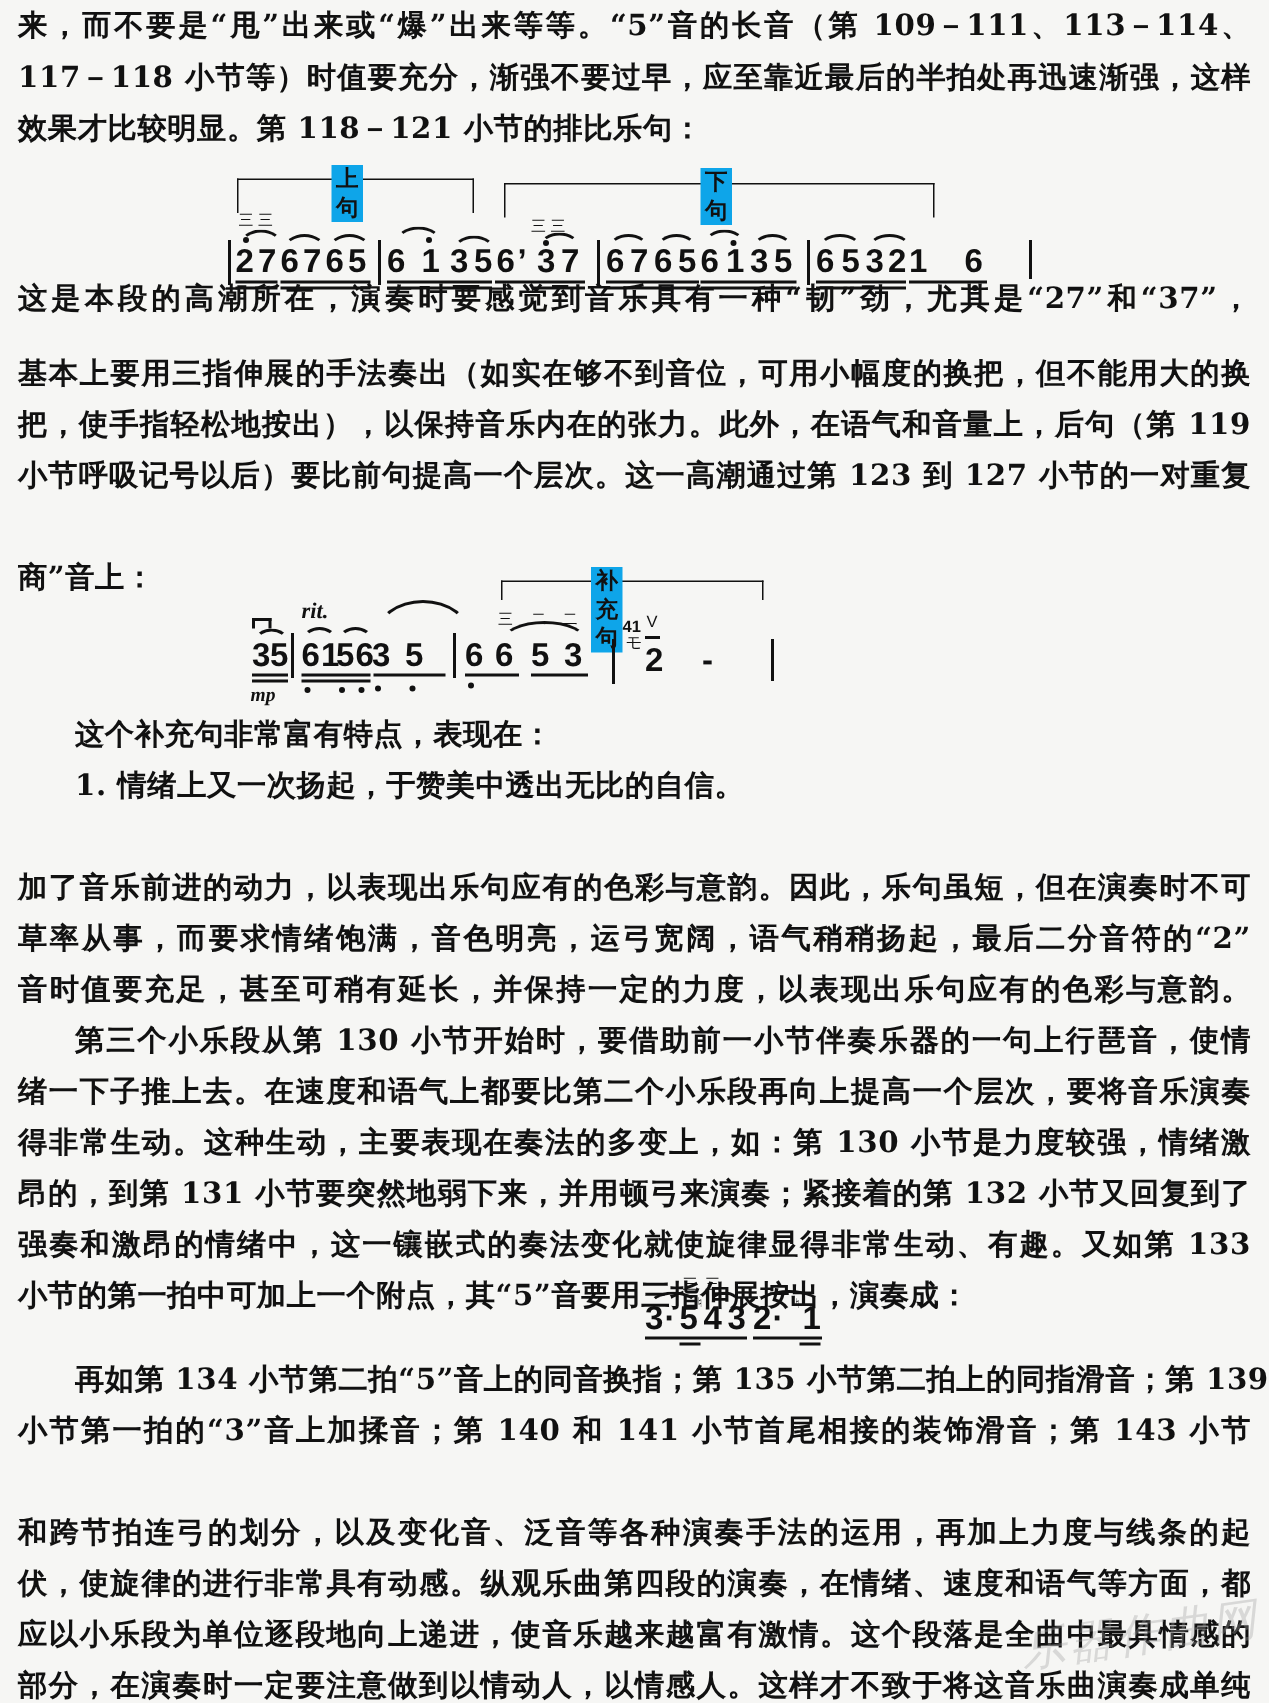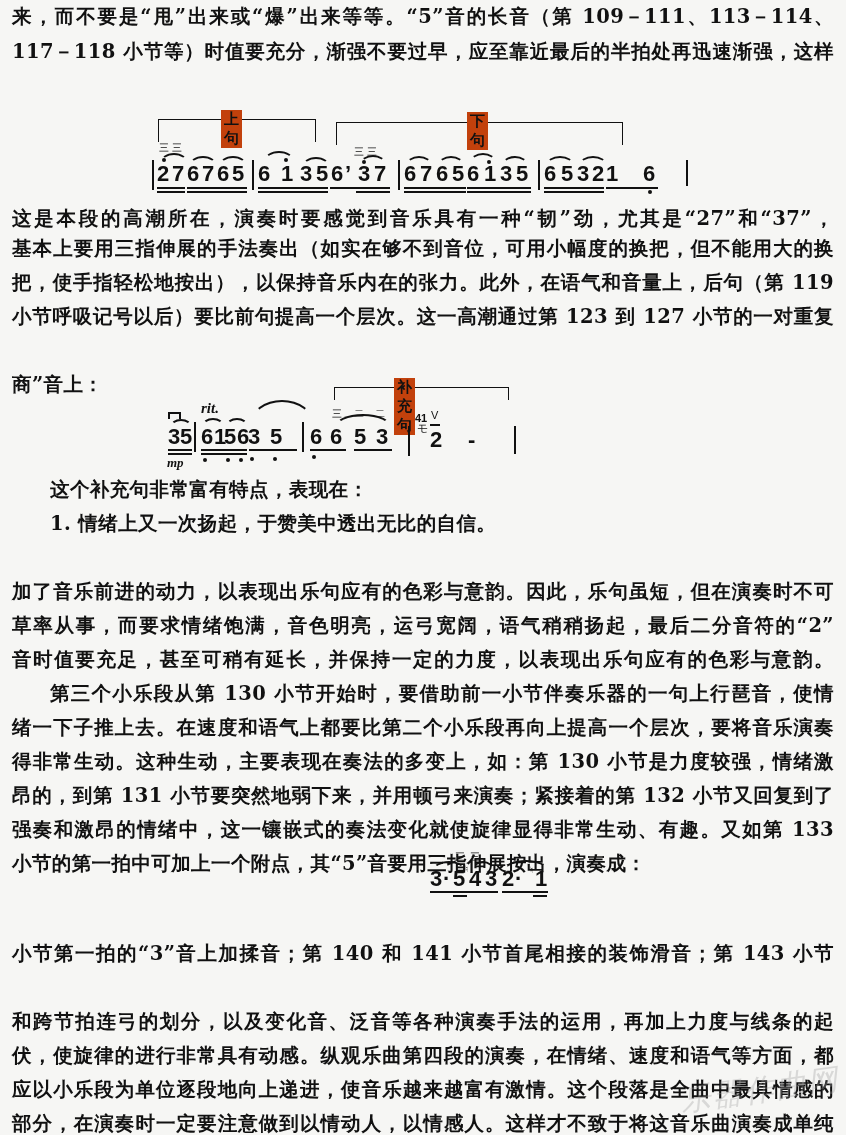--- a/index.html
+++ b/index.html
@@ -22,36 +22,37 @@
   .line.short { text-align-last: left; }
 
   
   .score { position: absolute; font-family: "Liberation Sans", "DejaVu Sans", sans-serif; font-weight: bold; }
   .note { position: absolute; font-size: 22px; line-height: 22px; }
   .bar { position: absolute; width: 2px; background: #111; }
   .uline { position: absolute; height: 1.5px; background: #111; }
   .dot { position: absolute; width: 4px; height: 4px; border-radius: 50%; background: #111; }
   .slur { position: absolute; border: 2px solid #111; border-bottom: none; border-left-color: transparent; border-right-color: transparent; border-radius: 50% 50% 0 0 / 100% 100% 0 0; border-left: 2px solid transparent; border-right: 2px solid transparent; }
   .bracket { position: absolute; border-top: 1.5px solid #111; border-left: 1.5px solid #111; border-right: 1.5px solid #111; }
-  .bracket-label { position: absolute; font-family: "DejaVu Sans", sans-serif; font-size: 15px; background: #c2410c; padding: 0 3px; font-weight: bold; }
+  .bracket-label { position: absolute; font-family: "DejaVu Sans", sans-serif; font-size: 15px; background: #0ea5e9; padding: 0 3px; font-weight: bold; }
   .finger { position: absolute; font-size: 10px; font-family: "DejaVu Sans", sans-serif; line-height: 10px; font-weight: normal; }
   .mark { position: absolute; font-family: "Liberation Serif", serif; font-style: italic; font-weight: bold; font-size: 15px; }
   .watermark {
     position: absolute; left: 680px; top: 1070px;
     font-family: "DejaVu Serif", serif; font-size: 30px; color: rgba(160,160,160,0.35);
     transform: rotate(-8deg); font-style: italic; letter-spacing: 2px;
   }
 </style>
 </head>
 <body>
 
 <div class="page">
 
   <div class="line" style="top:2px">来，而不要是“甩”出来或“爆”出来等等。“5”音的长音（第 109－111、113－114、</div>
   <div class="line" style="top:37px">117－118 小节等）时值要充分，渐强不要过早，应至靠近最后的半拍处再迅速渐强，这样</div>
+  <div class="line short" style="top:71px">效果才比较明显。第 118－121 小节的排比乐句：</div>
 
   <div class="score" style="left:0;top:0;">
     <div class="bracket" style="left:158px;top:119px;width:156px;height:22px;"></div>
     <div class="bracket-label" style="left:221px;top:110px;">上句</div>
     <div class="bracket" style="left:336px;top:122px;width:285px;height:22px;"></div>
     <div class="bracket-label" style="left:467px;top:112px;">下句</div>
 
     <div class="finger" style="left:159px;top:143px;">三</div>
     <div class="finger" style="left:172px;top:143px;">三</div>
     <div class="finger" style="left:354px;top:147px;">三</div>
@@ -121,21 +122,21 @@
     <span class="note" style="left:606px;top:163px">1</span>
     <span class="note" style="left:643px;top:163px">6</span>
     <div class="dot" style="left:648px;top:190px"></div>
     <div class="slur" style="left:546px;top:156px;width:24px;height:7px;"></div>
     <div class="slur" style="left:579px;top:156px;width:24px;height:7px;"></div>
     <div class="uline" style="left:544px;top:187px;width:60px"></div>
     <div class="uline" style="left:544px;top:191px;width:60px"></div>
     <div class="uline" style="left:606px;top:187px;width:52px"></div>
   </div>
 
-  <div class="line" style="top:204px">这是本段的高潮所在，演奏时要感觉到音乐具有一种“韧”劲，尤其是“27”和“37”，</div>
+  <div class="line" style="top:184px">这是本段的高潮所在，演奏时要感觉到音乐具有一种“韧”劲，尤其是“27”和“37”，</div>
   <div class="line" style="top:234px">基本上要用三指伸展的手法奏出（如实在够不到音位，可用小幅度的换把，但不能用大的换</div>
   <div class="line" style="top:268px">把，使手指轻松地按出），以保持音乐内在的张力。此外，在语气和音量上，后句（第 119</div>
   <div class="line" style="top:302px">小节呼吸记号以后）要比前句提高一个层次。这一高潮通过第 123 到 127 小节的一对重复</div>
   <div class="line short" style="top:370px">商”音上：</div>
 
   <div class="score" style="left:0;top:0;">
     <div class="bracket" style="left:334px;top:387px;width:173px;height:12px;"></div>
     <div class="bracket-label" style="left:394px;top:378px;">补充句</div>
 
     <div class="mark" style="left:201px;top:400px;">rit.</div>
@@ -220,20 +221,21 @@
     <span class="note" style="left:535px;top:868px">1</span>
     <div class="slur" style="left:432px;top:861px;width:30px;height:8px;"></div>
     <div class="slur" style="left:472px;top:861px;width:18px;height:7px;"></div>
     <div class="slur" style="left:504px;top:860px;width:40px;height:8px;"></div>
     <div class="uline" style="left:430px;top:891px;width:68px"></div>
     <div class="uline" style="left:453px;top:895px;width:14px"></div>
     <div class="uline" style="left:502px;top:891px;width:46px"></div>
     <div class="uline" style="left:533px;top:895px;width:14px"></div>
   </div>
 
+  <div class="line indent" style="top:905px">再如第 134 小节第二拍“5”音上的同音换指；第 135 小节第二拍上的同指滑音；第 139</div>
   <div class="line" style="top:939px">小节第一拍的“3”音上加揉音；第 140 和 141 小节首尾相接的装饰滑音；第 143 小节</div>
   <div class="line" style="top:1041px">伏，使旋律的进行非常具有动感。纵观乐曲第四段的演奏，在情绪、速度和语气等方面，都</div>
   <div class="line" style="top:1007px">和跨节拍连弓的划分，以及变化音、泛音等各种演奏手法的运用，再加上力度与线条的起</div>
   <div class="line" style="top:1075px">应以小乐段为单位逐段地向上递进，使音乐越来越富有激情。这个段落是全曲中最具情感的</div>
   <div class="line" style="top:1109px">部分，在演奏时一定要注意做到以情动人，以情感人。这样才不致于将这音乐曲演奏成单纯</div>
 
   <div class="watermark">乐器作曲网</div>
 </div>
 
 </body></html>

